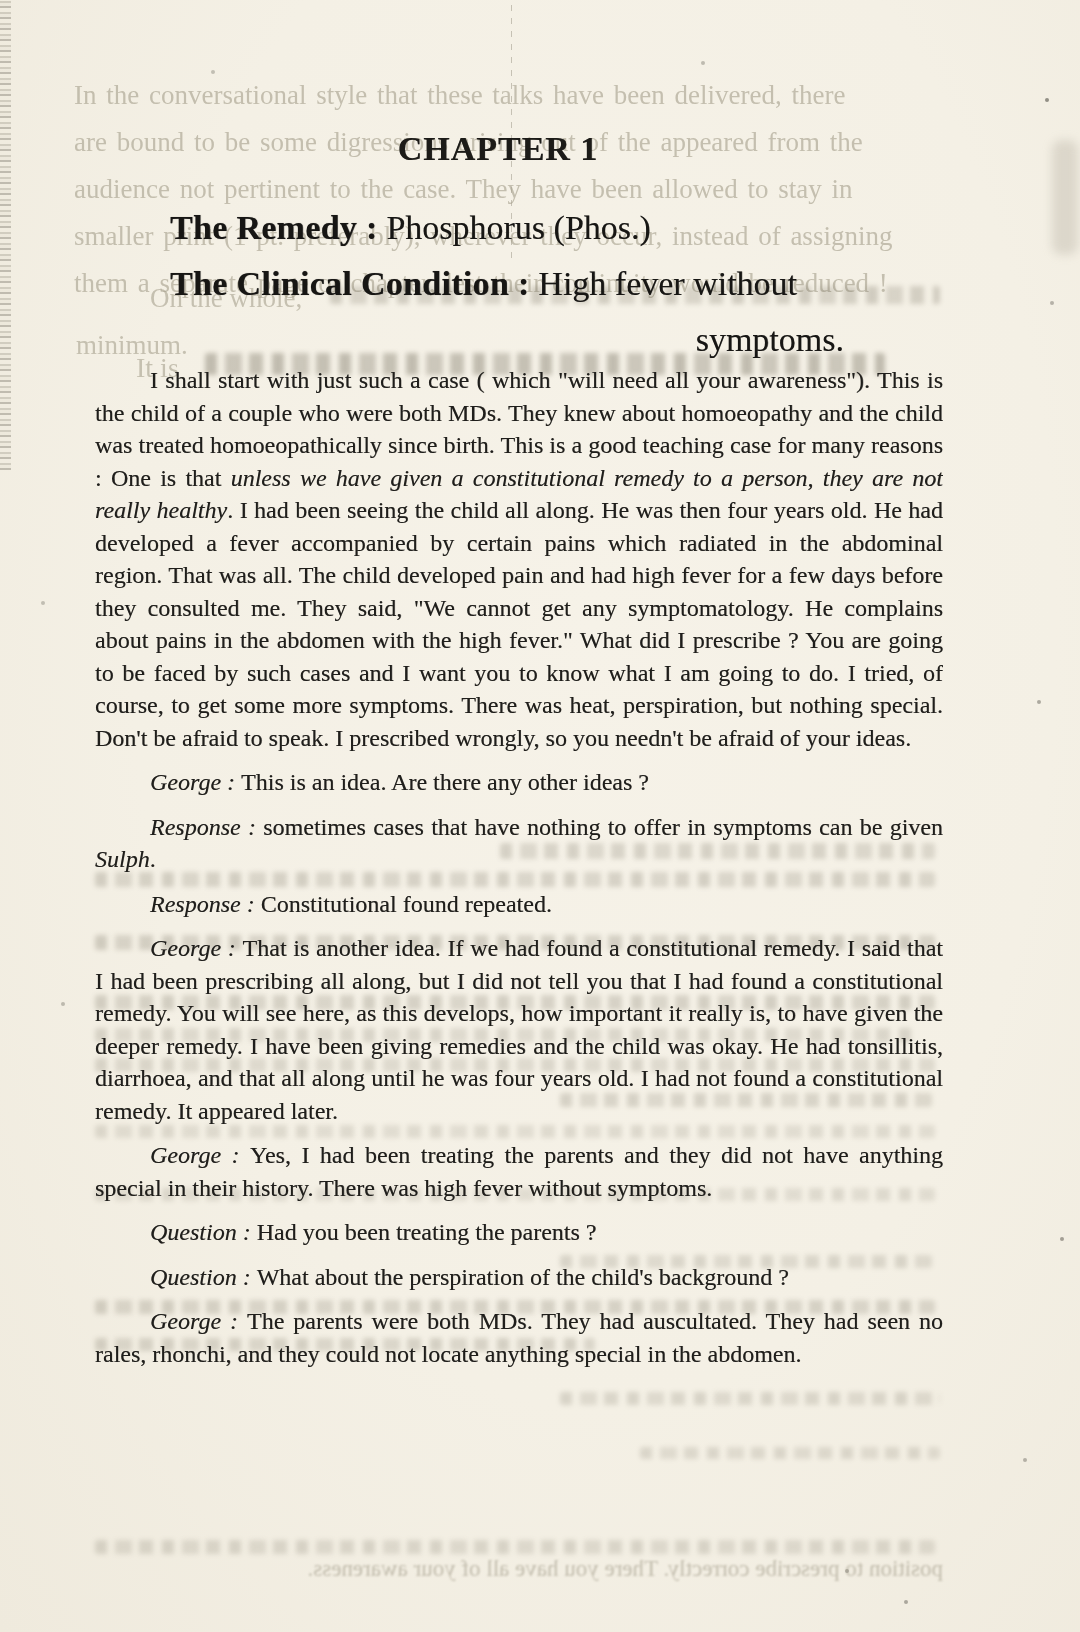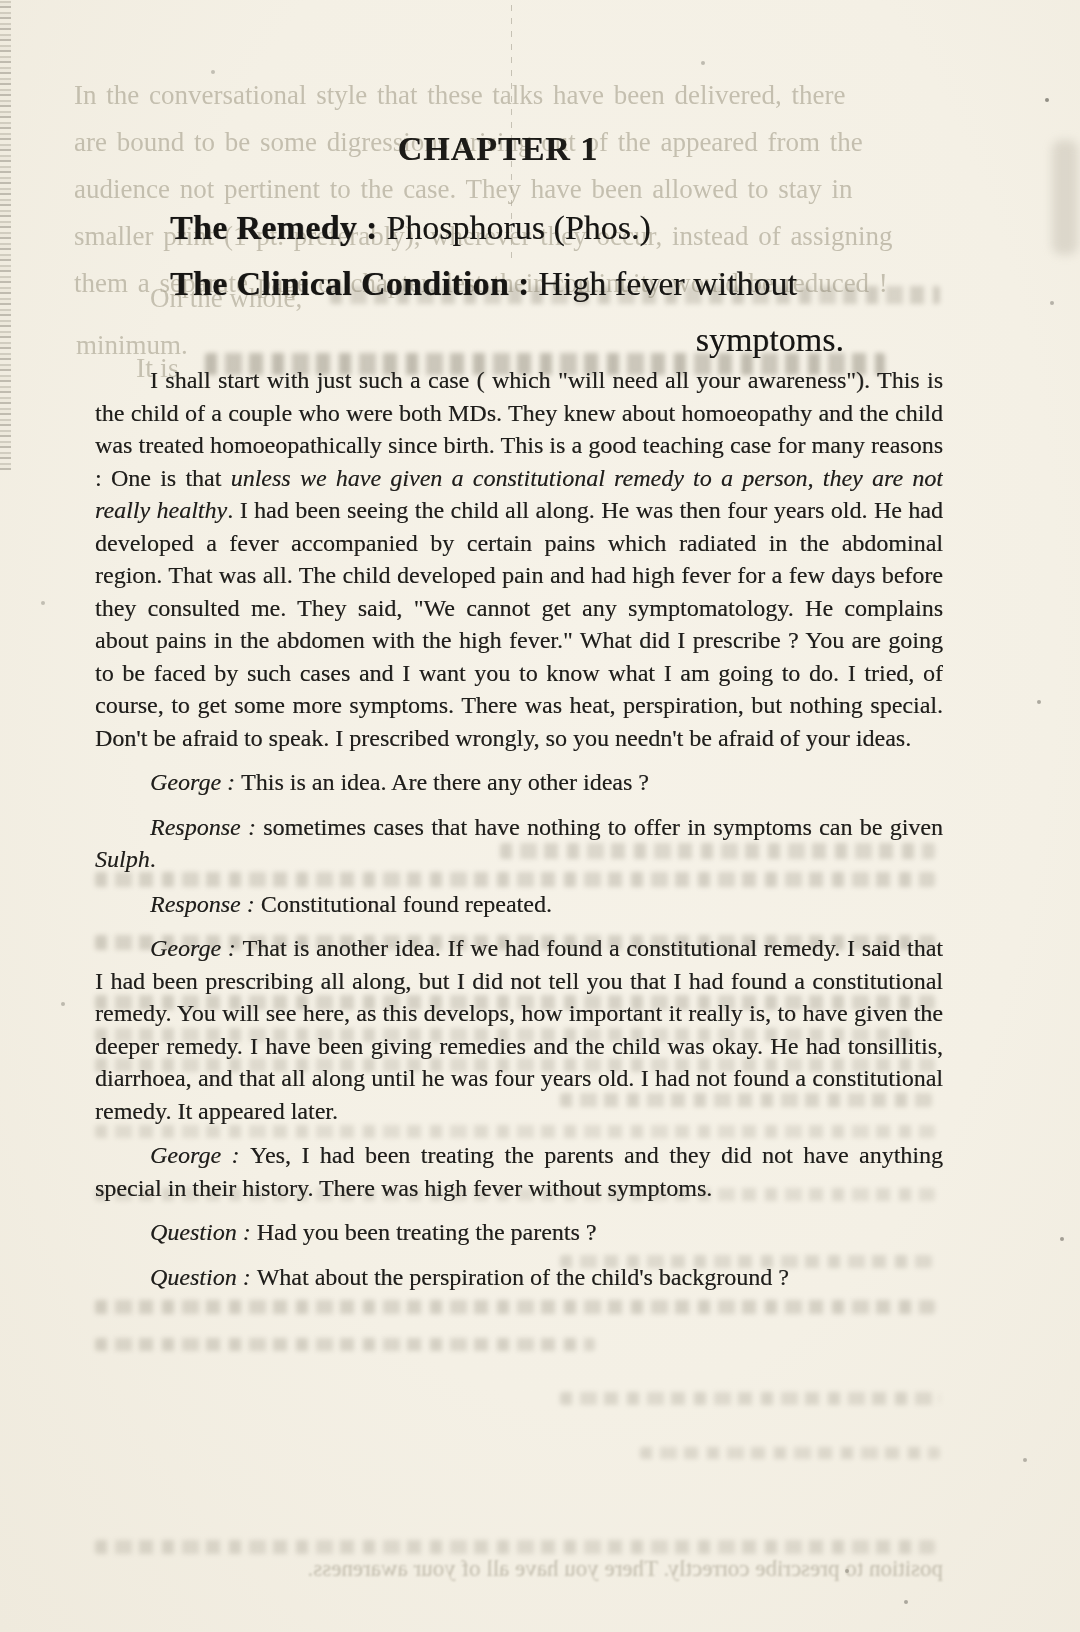--- a/index.html
+++ b/index.html
@@ -154,14 +154,15 @@
 
   <div class="body-text">
       <p><span>I shall start with just such a case ( which "will need all your awareness"). This is the child of a couple who were both MDs. They knew about homoeopathy and the child was treated homoeopathically since birth. This is a good teaching case for many reasons : One is that </span><span class="it">unless we have given a constitutional remedy to a person, they are not really healthy</span><span>. I had been seeing the child all along. He was then four years old. He had developed a fever accompanied by certain pains which radiated in the abdominal region. That was all. The child developed pain and had high fever for a few days before they consulted me. They said, "We cannot get any symptomatology. He complains about pains in the abdomen with the high fever." What did I prescribe ? You are going to be faced by such cases and I want you to know what I am going to do. I tried, of course, to get some more symptoms. There was heat, perspiration, but nothing special. Don't be afraid to speak. I prescribed wrongly, so you needn't be afraid of your ideas.</span></p>
       <p><span class="it">George : </span><span>This is an idea. Are there any other ideas ?</span></p>
       <p><span class="it">Response : </span><span>sometimes cases that have nothing to offer in symptoms can be given </span><span class="it">Sulph</span><span>.</span></p>
       <p><span class="it">Response : </span><span>Constitutional found repeated.</span></p>
       <p><span class="it">George : </span><span>That is another idea. If we had found a constitutional remedy. I said that I had been prescribing all along, but I did not tell you that I had found a constitutional remedy. You will see here, as this develops, how important it really is, to have given the deeper remedy. I have been giving remedies and the child was okay. He had tonsillitis, diarrhoea, and that all along until he was four years old. I had not found a constitutional remedy. It appeared later.</span></p>
       <p><span class="it">George : </span><span>Yes, I had been treating the parents and they did not have anything special in their history. There was high fever without symptoms.</span></p>
       <p><span class="it">Question : </span><span>Had you been treating the parents ?</span></p>
       <p><span class="it">Question : </span><span>What about the perspiration of the child's background ?</span></p>
+      <p><span class="it">George : </span><span>The parents were both MDs. They had auscultated. They had seen no rales, rhonchi, and they could not locate anything special in the abdomen.</span></p>
     </div>
 </div>
 
 </body></html>

